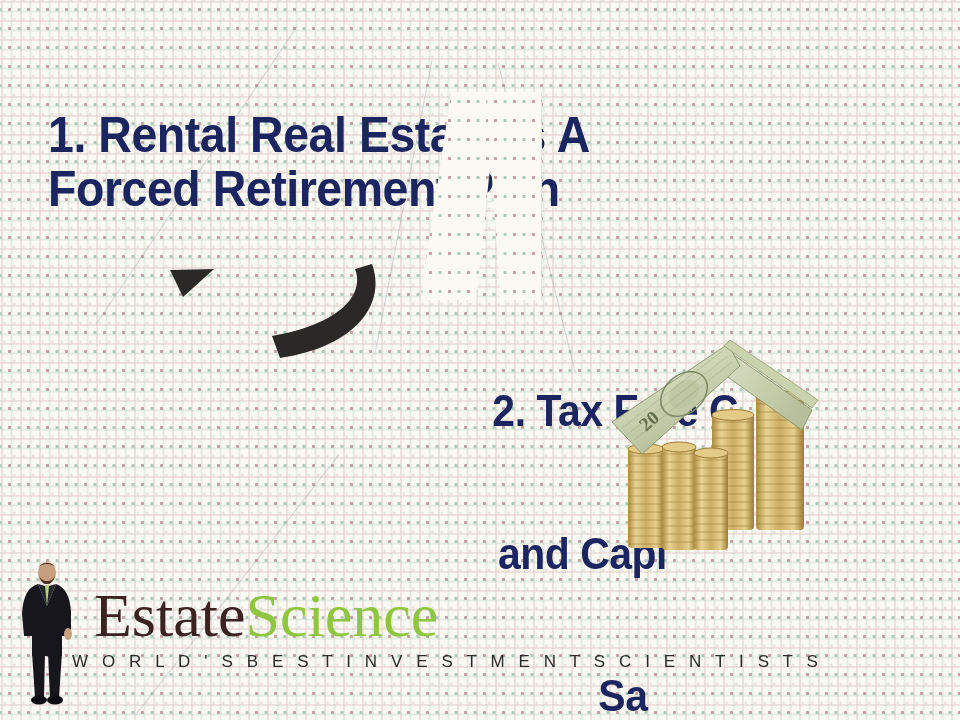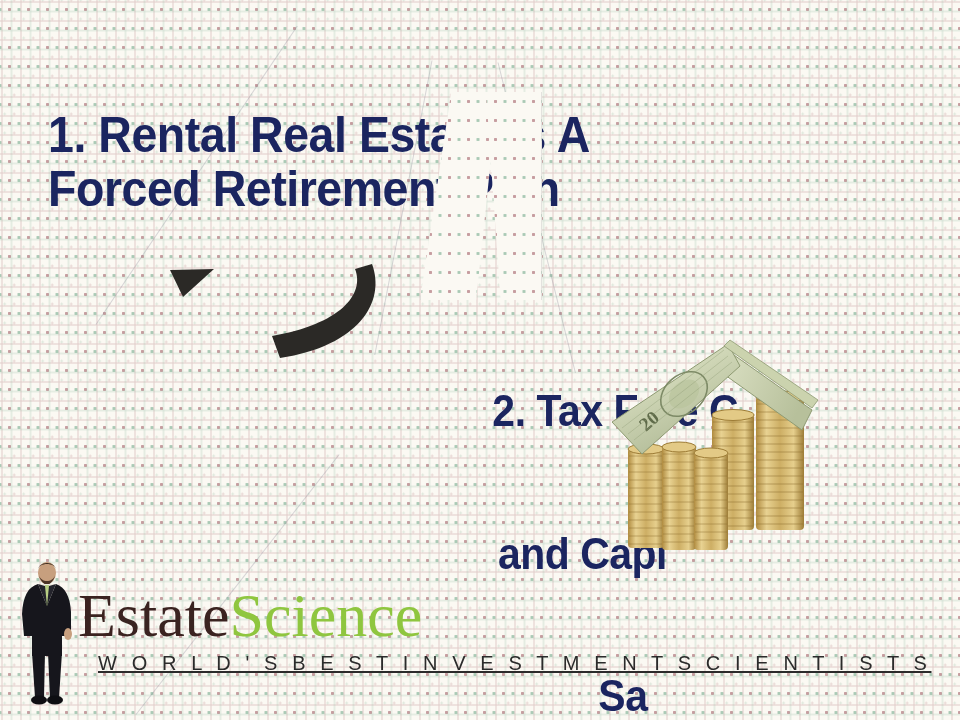--- a/index.html
+++ b/index.html
@@ -155,34 +155,34 @@
   }
   #logo-wordmark {
     position: absolute;
     left: 64px;
     top: 28px;
     width: 386px;
     font-family: "Liberation Serif", serif;
     font-size: 62px;
     line-height: 1;
     white-space: nowrap;
+    padding-left: 16px;
   }
   #logo-estate { color: #3a2320; }
   #logo-science { color: #8fc63f; }
   #logo-tagline {
     position: absolute;
-    left: 84px;
+    left: 58px;
     top: 96px;
     width: 380px;
     font-family: "Liberation Sans", sans-serif;
-    font-size: 20px;
+    font-size: 17px;
     letter-spacing: 4.6px;
     color: #2b2b2b;
     white-space: nowrap;
-    text-decoration: underline;
   }
 </style>
 </head>
 <body>
 
 <div class="slide">
 
   <div class="bg-dots"></div>
   <div class="bg-squares"></div>
   <div class="bg-squares2"></div>

